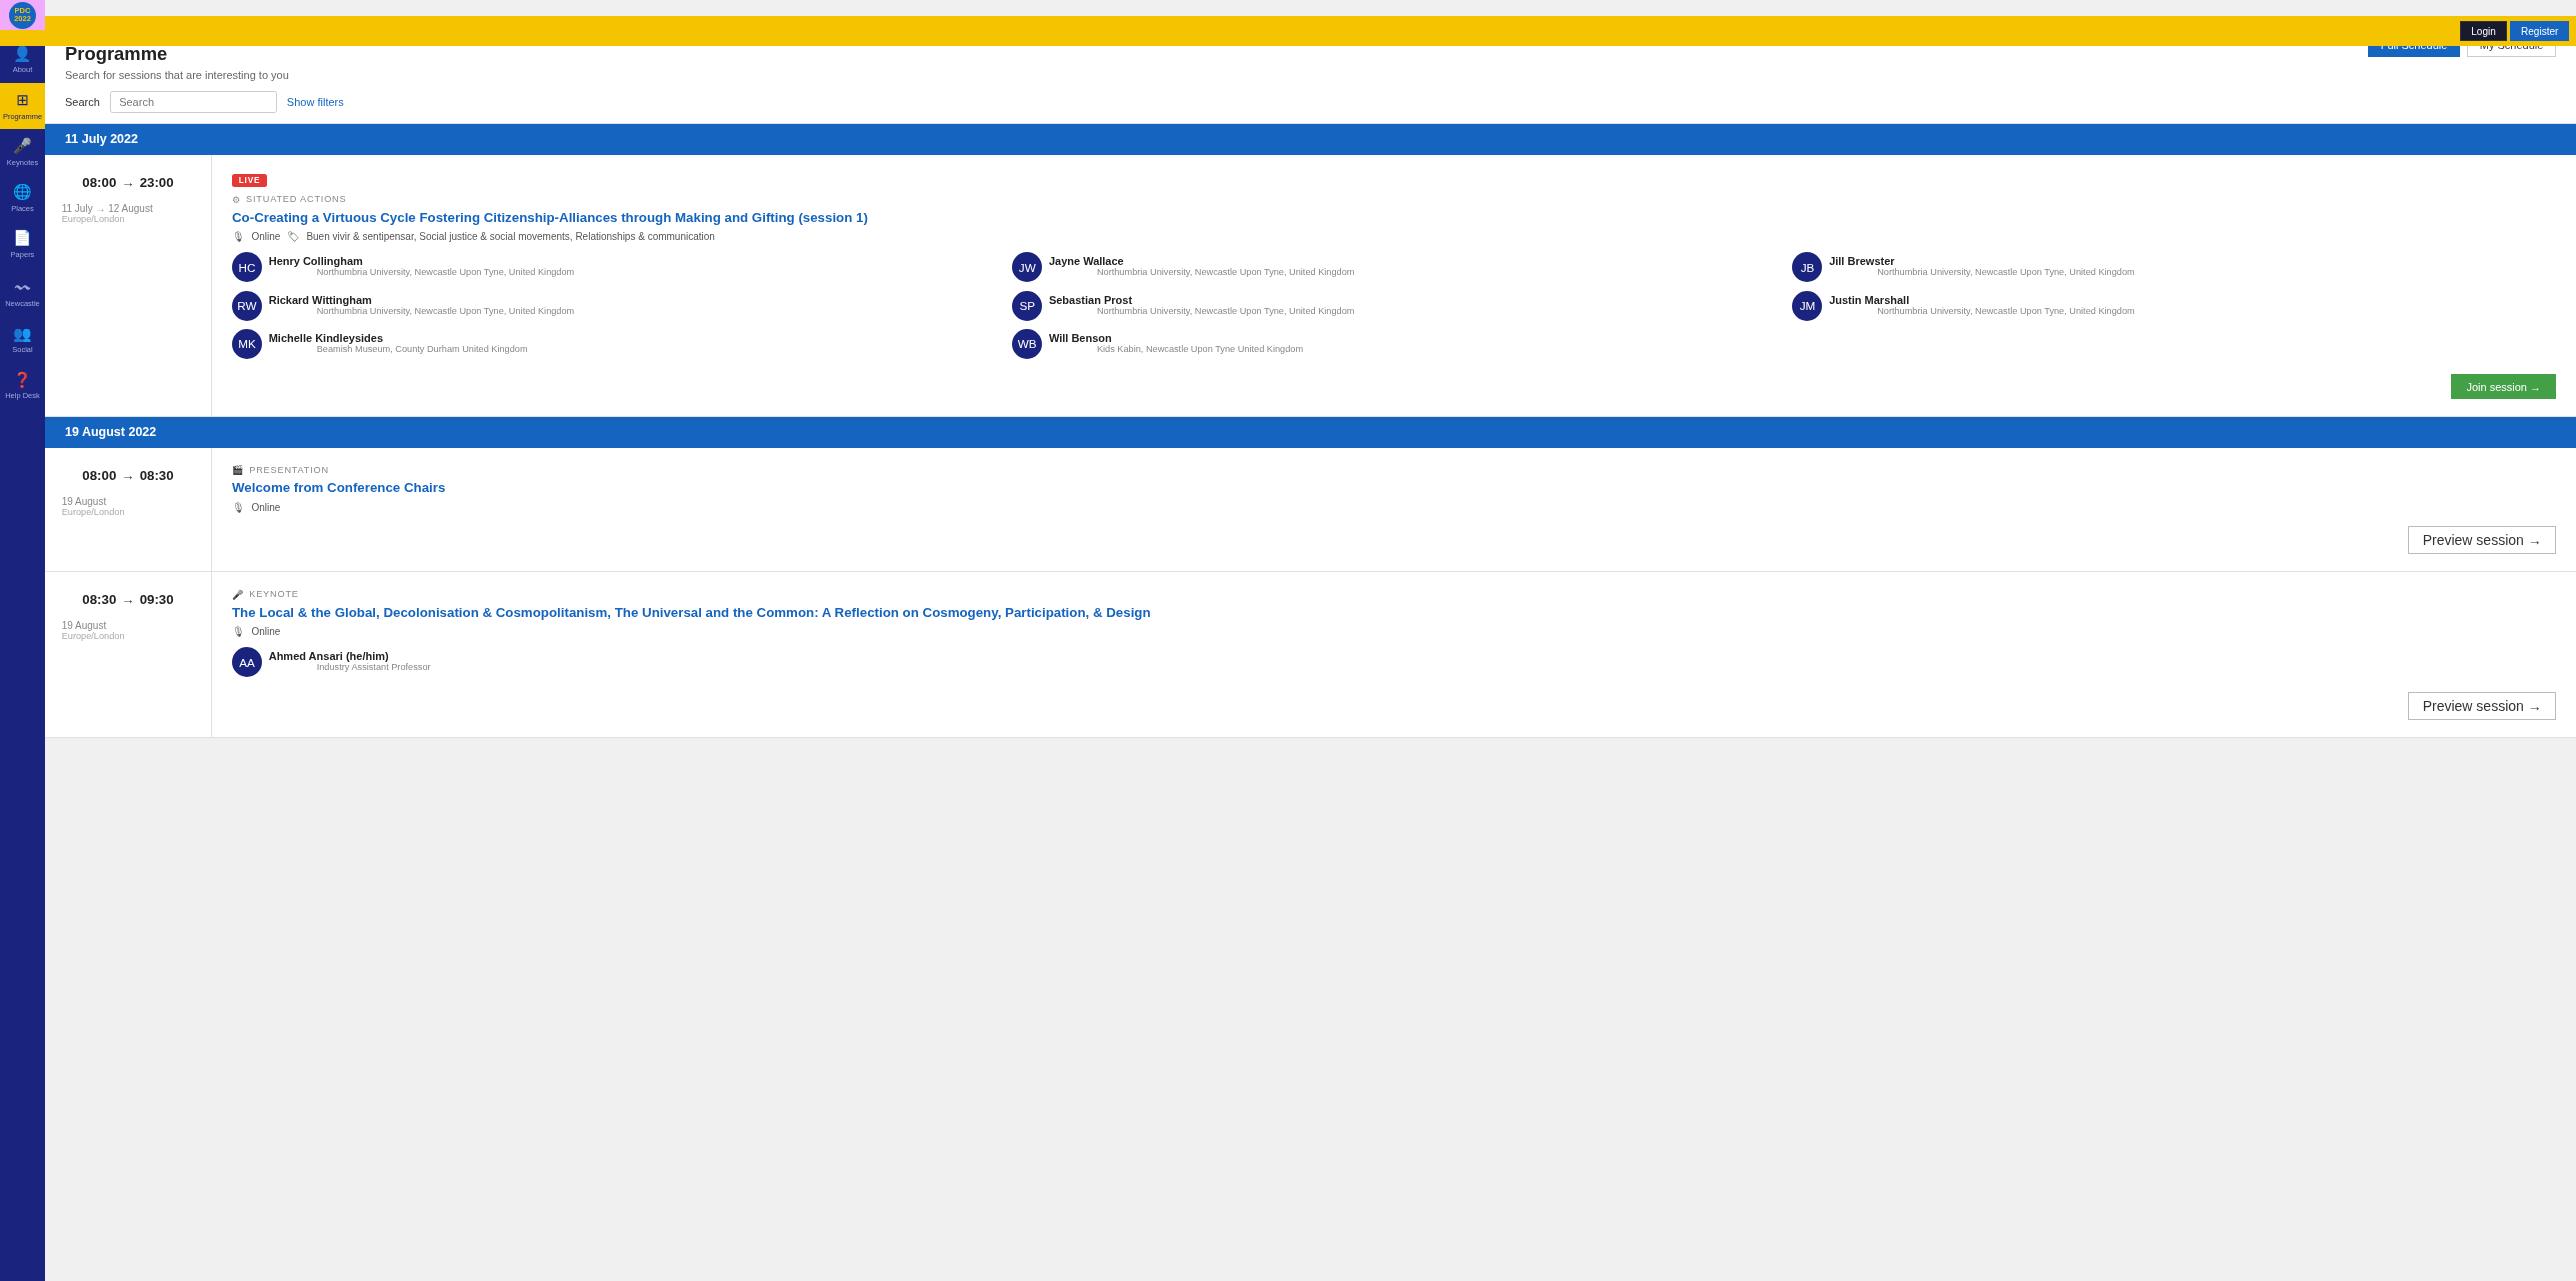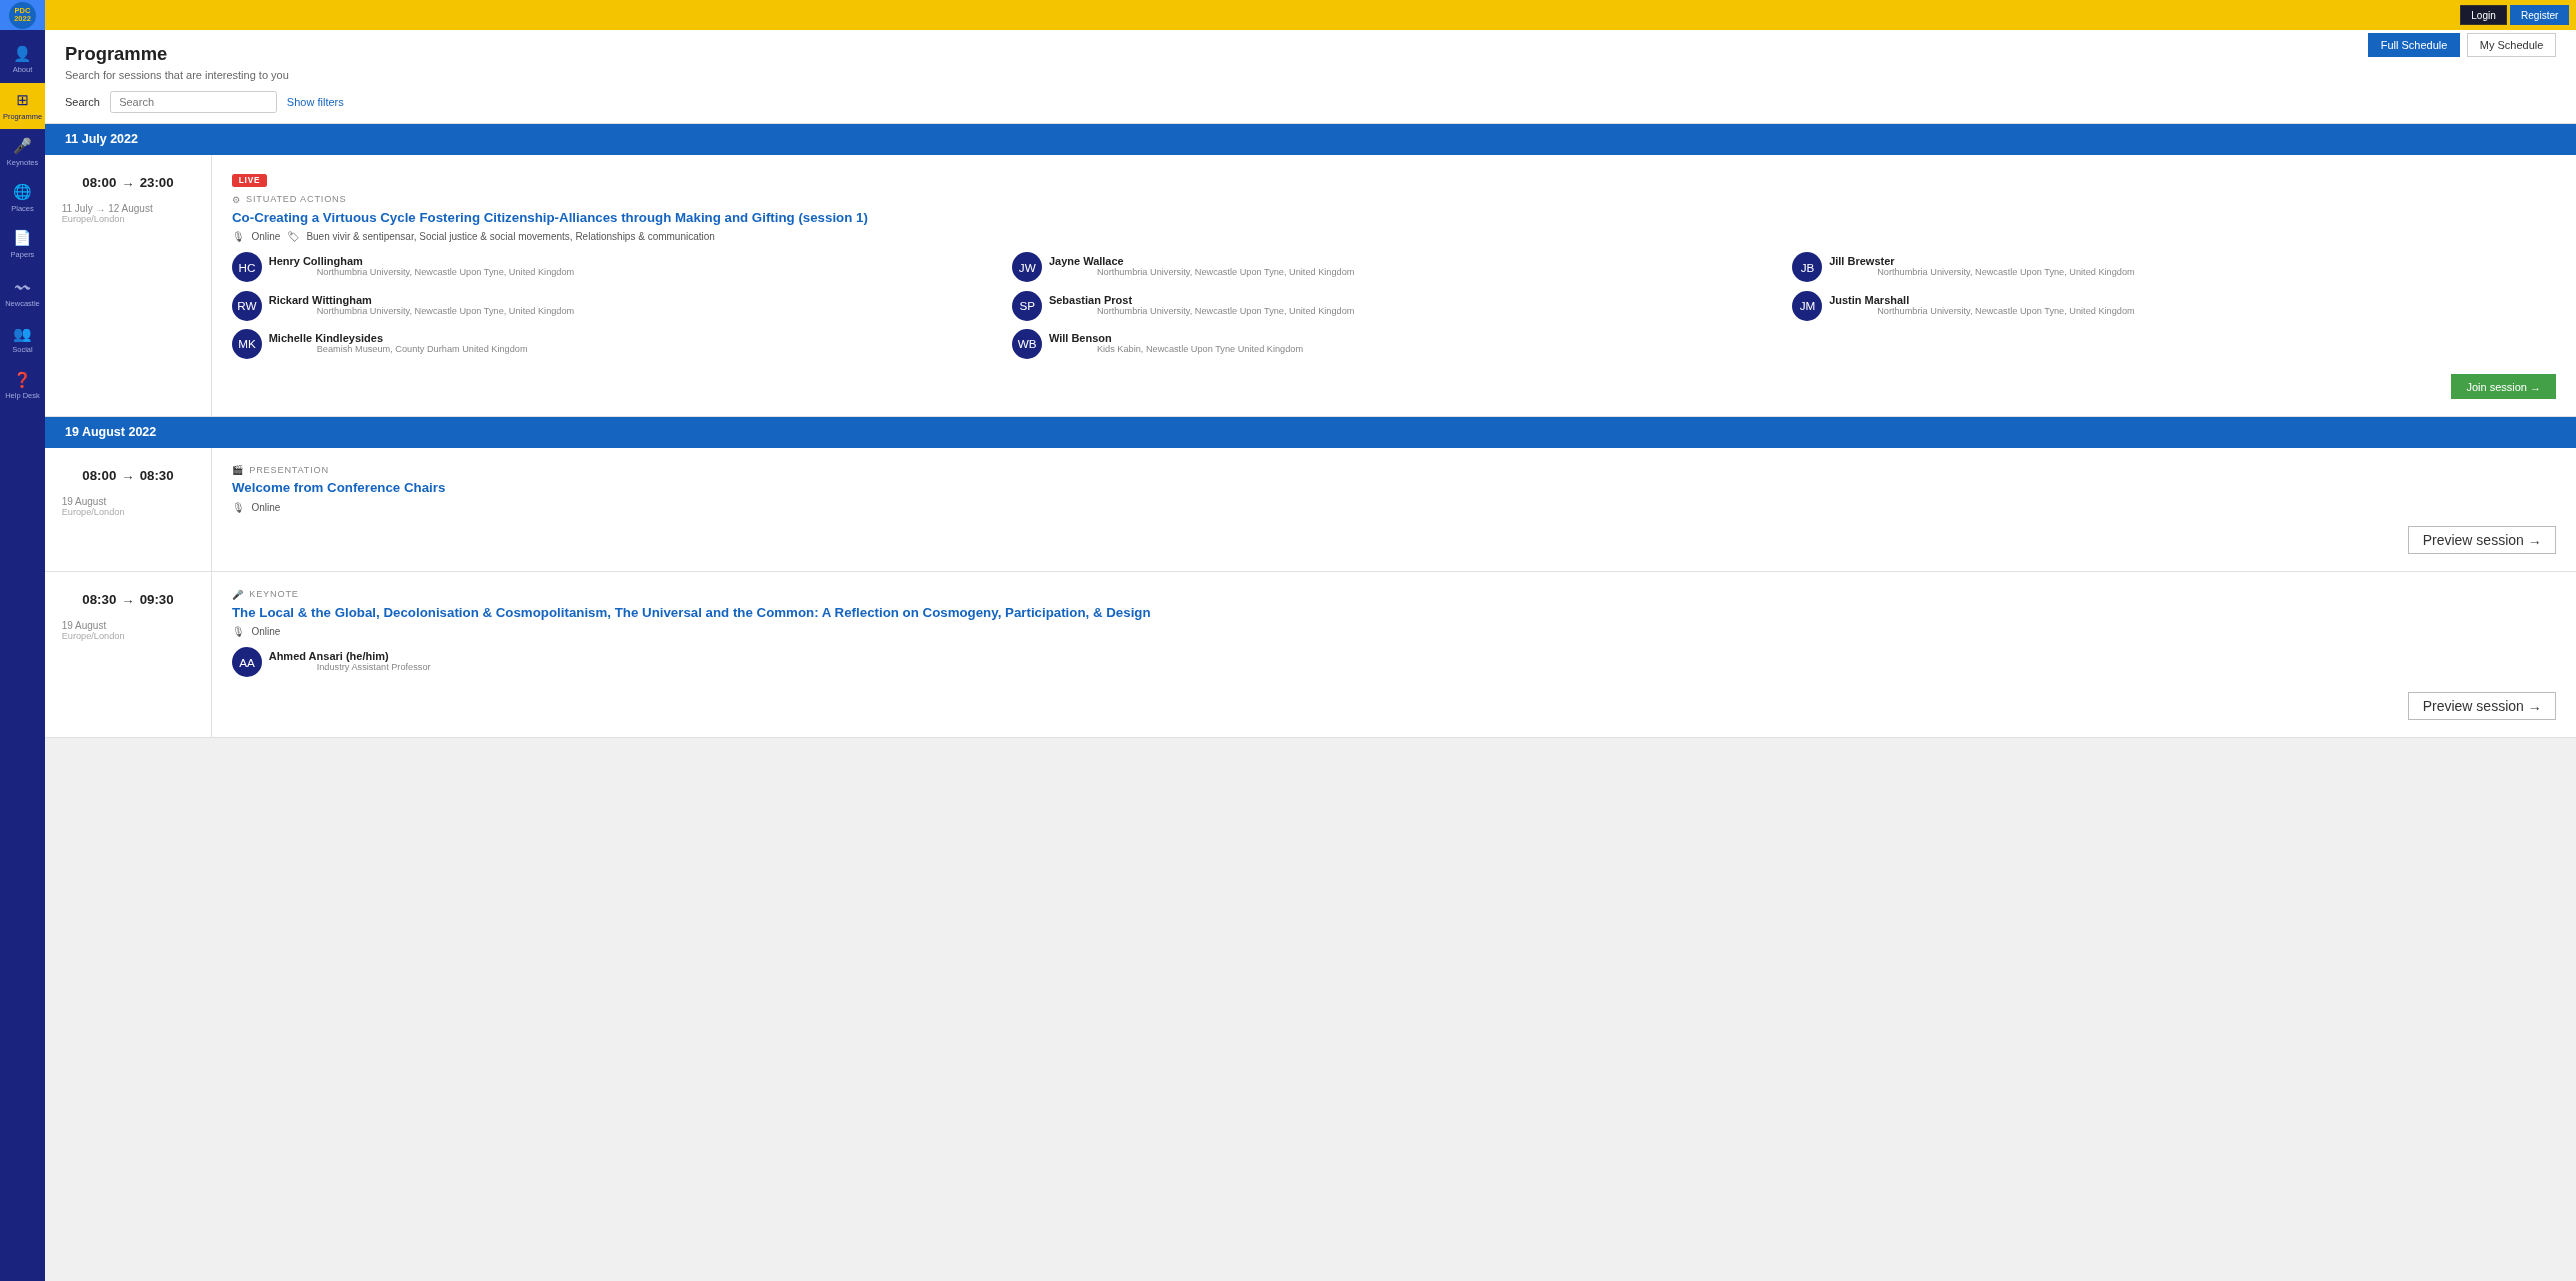--- a/index.html
+++ b/index.html
@@ -1,33 +1,33 @@
 <!DOCTYPE html>
 <html style="font-size:13.3px"><head>
   <meta charset="utf-8">
   <style>
     * { box-sizing: border-box; margin: 0; padding: 0; }
     body { font-family: Arial, sans-serif; background: #f0f0f0; display: flex; height: 100vh; overflow: hidden; }
 
     
     #topbar {
-      position: fixed; top: 0; left: 0; right: 0; height: 30px;
+      position: fixed; top: 16px; left: 0; right: 0; height: 30px;
       background: #f5c400; z-index: 100;
       display: flex; align-items: center; justify-content: flex-end; padding-right: 6.7px; gap: 3.3px; padding-left: 48px;
     }
     .topbar-btn {
       padding: 3.3px 10px; font-size: 10px; cursor: pointer; border: 0.8px solid #333;
     }
     .topbar-btn.login { background: #1a1a2e; color: #fff; }
     .topbar-btn.register { background: #1565c0; color: #fff; border-color: #1565c0; }
 
     
     #logo {
       position: fixed; top: 0; left: 0; width: 45px; height: 30px;
-      background: #3b82f6; display: flex; align-items: center; justify-content: center;
+      background: #f0abfc; display: flex; align-items: center; justify-content: center;
       z-index: 101;
     }
     .logo-circle {
       width: 27px; height: 27px; border-radius: 50%; background: #1565c0;
       display: flex; flex-direction: column; align-items: center; justify-content: center;
       color: #f5c400; font-size: 7.5px; font-weight: bold; line-height: 1.1;
     }
 
     
     #sidebar {

